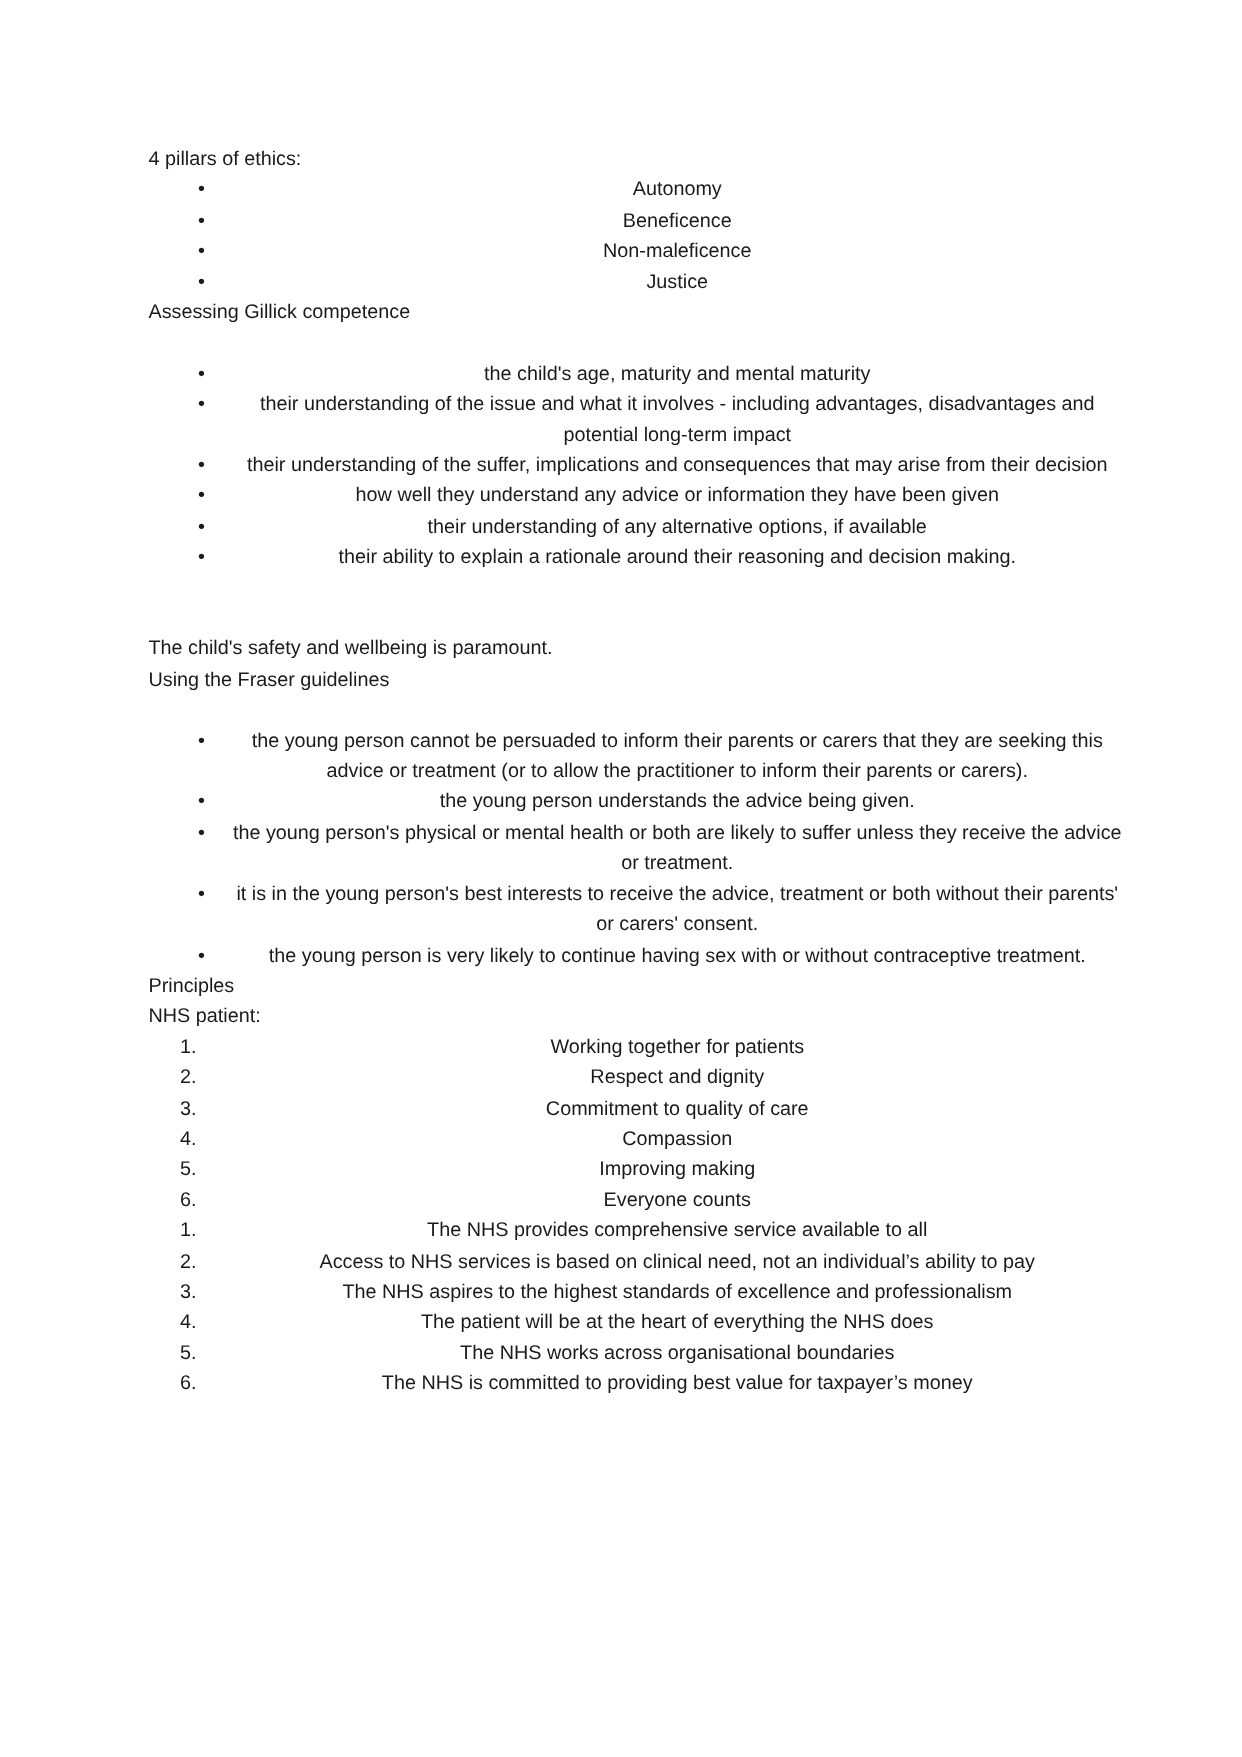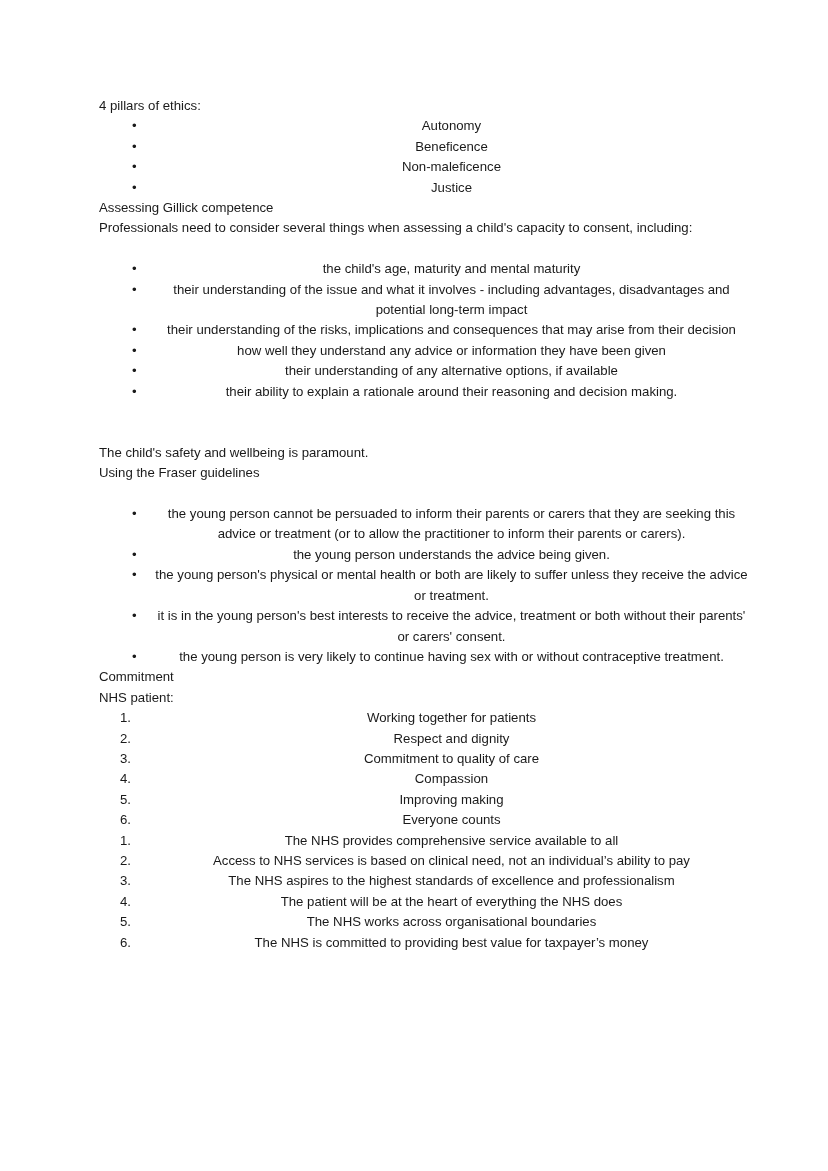--- a/index.html
+++ b/index.html
@@ -90,34 +90,33 @@
         <li>
           <span class="marker">•</span>
           <span class="li-text">Non-maleficence</span>
         </li>
         <li>
           <span class="marker">•</span>
           <span class="li-text">Justice</span>
         </li>
       </ul>
       <p class="para">Assessing Gillick competence</p>
-      <p class="para">Professionals need to consider several things when assessing a child's capacity to consent, including:</p>
       <div class="spacer"></div>
       <ul class="bullets">
         <li>
           <span class="marker">•</span>
           <span class="li-text">the child's age, maturity and mental maturity</span>
         </li>
         <li>
           <span class="marker">•</span>
           <span class="li-text">their understanding of the issue and what it involves - including advantages, disadvantages and potential long-term impact</span>
         </li>
         <li>
           <span class="marker">•</span>
-          <span class="li-text">their understanding of the risks, implications and consequences that may arise from their decision</span>
+          <span class="li-text">their understanding of the suffer, implications and consequences that may arise from their decision</span>
         </li>
         <li>
           <span class="marker">•</span>
           <span class="li-text">how well they understand any advice or information they have been given</span>
         </li>
         <li>
           <span class="marker">•</span>
           <span class="li-text">their understanding of any alternative options, if available</span>
         </li>
         <li>
@@ -145,21 +144,21 @@
         </li>
         <li>
           <span class="marker">•</span>
           <span class="li-text">it is in the young person's best interests to receive the advice, treatment or both without their parents' or carers' consent.</span>
         </li>
         <li>
           <span class="marker">•</span>
           <span class="li-text">the young person is very likely to continue having sex with or without contraceptive treatment.</span>
         </li>
       </ul>
-      <p class="para">Commitment</p>
+      <p class="para">Principles</p>
       <p class="para">NHS patient:</p>
       <ol class="numbers">
         <li>
           <span class="marker">1.</span>
           <span class="li-text">Working together for patients</span>
         </li>
         <li>
           <span class="marker">2.</span>
           <span class="li-text">Respect and dignity</span>
         </li>

